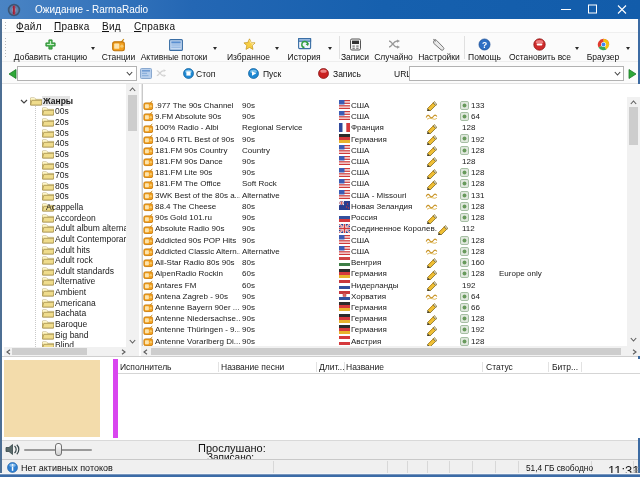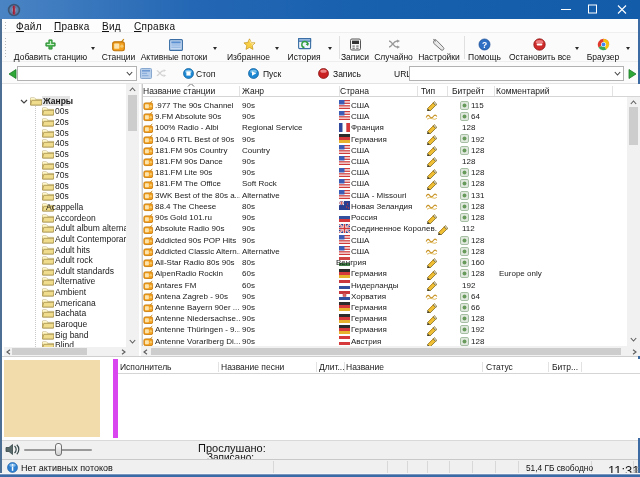--- a/index.html
+++ b/index.html
@@ -136,20 +136,21 @@
 </svg>
 <div id="win">
 
 <div id="title" class="abs"></div>
 <svg class="isvg" style="left:5px;top:3px" width="14" height="14" viewBox="0 0 14 14">
 <circle cx="7" cy="7" r="5.4" fill="#5c81ad" stroke="#3d5675" stroke-width="1.7"></circle>
 <circle cx="7" cy="7" r="2.3" fill="#8fa9c4"></circle>
 <rect x="5.7" y="2.6" width="2.6" height="9.2" rx="1.1" fill="#b5314d"></rect>
 <rect x="6.3" y="3" width="0.9" height="8" fill="#8d1f2d"></rect>
 </svg>
+<div class="ttxt">Ожидание - RarmaRadio</div>
 <svg class="isvg" style="left:555px;top:0" width="83" height="19" viewBox="0 0 83 19">
 <path d="M4 9.5 H14" stroke="#fff" stroke-width="1"></path>
 <rect x="31.5" y="5" width="8" height="8" fill="none" stroke="#fff" stroke-width="1"></rect>
 <path d="M61 5.5 L69 13.5 M69 5.5 L61 13.5" stroke="#fff" stroke-width="1.1"></path>
 </svg>
 <div id="menubar" class="abs"></div>
 <div class="grip" style="left:2px;top:21px;height:10px"></div>
 <div class="menu" style="left:14px"><span style="text-decoration:underline">Ф</span>айл</div>
 <div class="menu" style="left:52px"><span style="text-decoration:underline">П</span>равка</div>
 <div class="menu" style="left:100px"><span style="text-decoration:underline">В</span>ид</div>
@@ -396,53 +397,36 @@
 <div class="sb abs" style="left:2px;top:347px;width:135px;height:9px"></div>
 <svg class="isvg" style="left:4px;top:348.5px" width="5" height="6" viewBox="0 0 5 6">
       <path d="M4 0.8 L1 3 L4 5.2" fill="none" stroke="#5d5d5d" stroke-width="1.1"></path>
     </svg>
 <div class="sbt abs" style="left:10px;top:348px;width:75px;height:7px"></div>
 <svg class="isvg" style="left:119px;top:348.5px" width="5" height="6" viewBox="0 0 5 6">
       <path d="M1 0.8 L4 3 L1 5.2" fill="none" stroke="#5d5d5d" stroke-width="1.1"></path>
     </svg>
 <div id="splt" class="abs"></div>
 <div id="tbl" class="abs">
-<div id="hdr">
-<div class="hcell" style="left:0px">Название станции</div>
-<div class="hcell" style="left:99px">Жанр</div>
-<div class="hcell" style="left:197px">Страна</div>
-<div class="hcell" style="left:278px">Тип</div>
-<div class="hcell" style="left:309px">Битрейт</div>
-<div class="hcell" style="left:353px">Комментарий</div>
-<div class="hsep" style="left:96px"></div>
-<div class="hsep" style="left:196px"></div>
-<div class="hsep" style="left:274px"></div>
-<div class="hsep" style="left:304px"></div>
-<div class="hsep" style="left:351px"></div>
-<div class="hsep" style="left:469px"></div>
-<svg style="position:absolute;left:44px;top:-1px" width="8" height="4" viewBox="0 0 8 4">
-          <path d="M1 3.5 L4 0.5 L7 3.5" fill="none" stroke="#666" stroke-width="1"></path>
-        </svg>
-</div>
 <svg class="isvg" style="left:0px;top:16.2px" width="10.5" height="10.5" viewBox="0 0 12 12">
         <use href="#radio"></use>
       </svg>
 <div class="cell" style="left:12px;top:16.8px;width:85px">.977 The 90s Channel</div>
 <div class="cell" style="left:99px;top:16.8px;width:95px">90s</div>
 <svg class="isvg" style="left:196px;top:16.2px" width="11" height="9" viewBox="0 0 11 9">
         <use href="#fus"></use>
       </svg>
 <div class="cell" style="left:208px;top:16.8px;width:86px">США</div>
 <svg class="isvg" style="left:283px;top:16.2px" width="11" height="11" viewBox="0 0 12 12">
         <use href="#typ1"></use>
       </svg>
 <svg class="isvg" style="left:317px;top:16.7px" width="9" height="9" viewBox="0 0 10 10">
         <use href="#brate"></use>
       </svg>
-<div class="cell" style="left:328px;top:16.8px;width:25px">115</div>
+<div class="cell" style="left:328px;top:16.8px;width:25px">133</div>
 <svg class="isvg" style="left:0px;top:27.4px" width="10.5" height="10.5" viewBox="0 0 12 12">
         <use href="#radio"></use>
       </svg>
 <div class="cell" style="left:12px;top:28.0px;width:85px">9.FM Absolute 90s</div>
 <div class="cell" style="left:99px;top:28.0px;width:95px">90s</div>
 <svg class="isvg" style="left:196px;top:27.4px" width="11" height="9" viewBox="0 0 11 9">
         <use href="#fus"></use>
       </svg>
 <div class="cell" style="left:208px;top:28.0px;width:86px">США</div>
 <svg class="isvg" style="left:282px;top:28.4px" width="13" height="9" viewBox="0 0 14 10">
@@ -636,21 +620,21 @@
       </svg>
 <div class="cell" style="left:328px;top:162.8px;width:25px">128</div>
 <svg class="isvg" style="left:0px;top:173.4px" width="10.5" height="10.5" viewBox="0 0 12 12">
         <use href="#radio"></use>
       </svg>
 <div class="cell" style="left:12px;top:174.0px;width:85px">All-Star Radio 80s 90s</div>
 <div class="cell" style="left:99px;top:174.0px;width:95px">80s</div>
 <svg class="isvg" style="left:196px;top:173.4px" width="11" height="9" viewBox="0 0 11 9">
         <use href="#fhu"></use>
       </svg>
-<div class="cell" style="left:193px;top:174.0px;width:86px">Венгрия</div>
+<div class="cell" style="left:208px;top:174.0px;width:86px">Венгрия</div>
 <svg class="isvg" style="left:283px;top:173.4px" width="11" height="11" viewBox="0 0 12 12">
         <use href="#typ1"></use>
       </svg>
 <svg class="isvg" style="left:317px;top:173.9px" width="9" height="9" viewBox="0 0 10 10">
         <use href="#brate"></use>
       </svg>
 <div class="cell" style="left:328px;top:174.0px;width:25px">160</div>
 <svg class="isvg" style="left:0px;top:184.7px" width="10.5" height="10.5" viewBox="0 0 12 12">
         <use href="#radio"></use>
       </svg>

